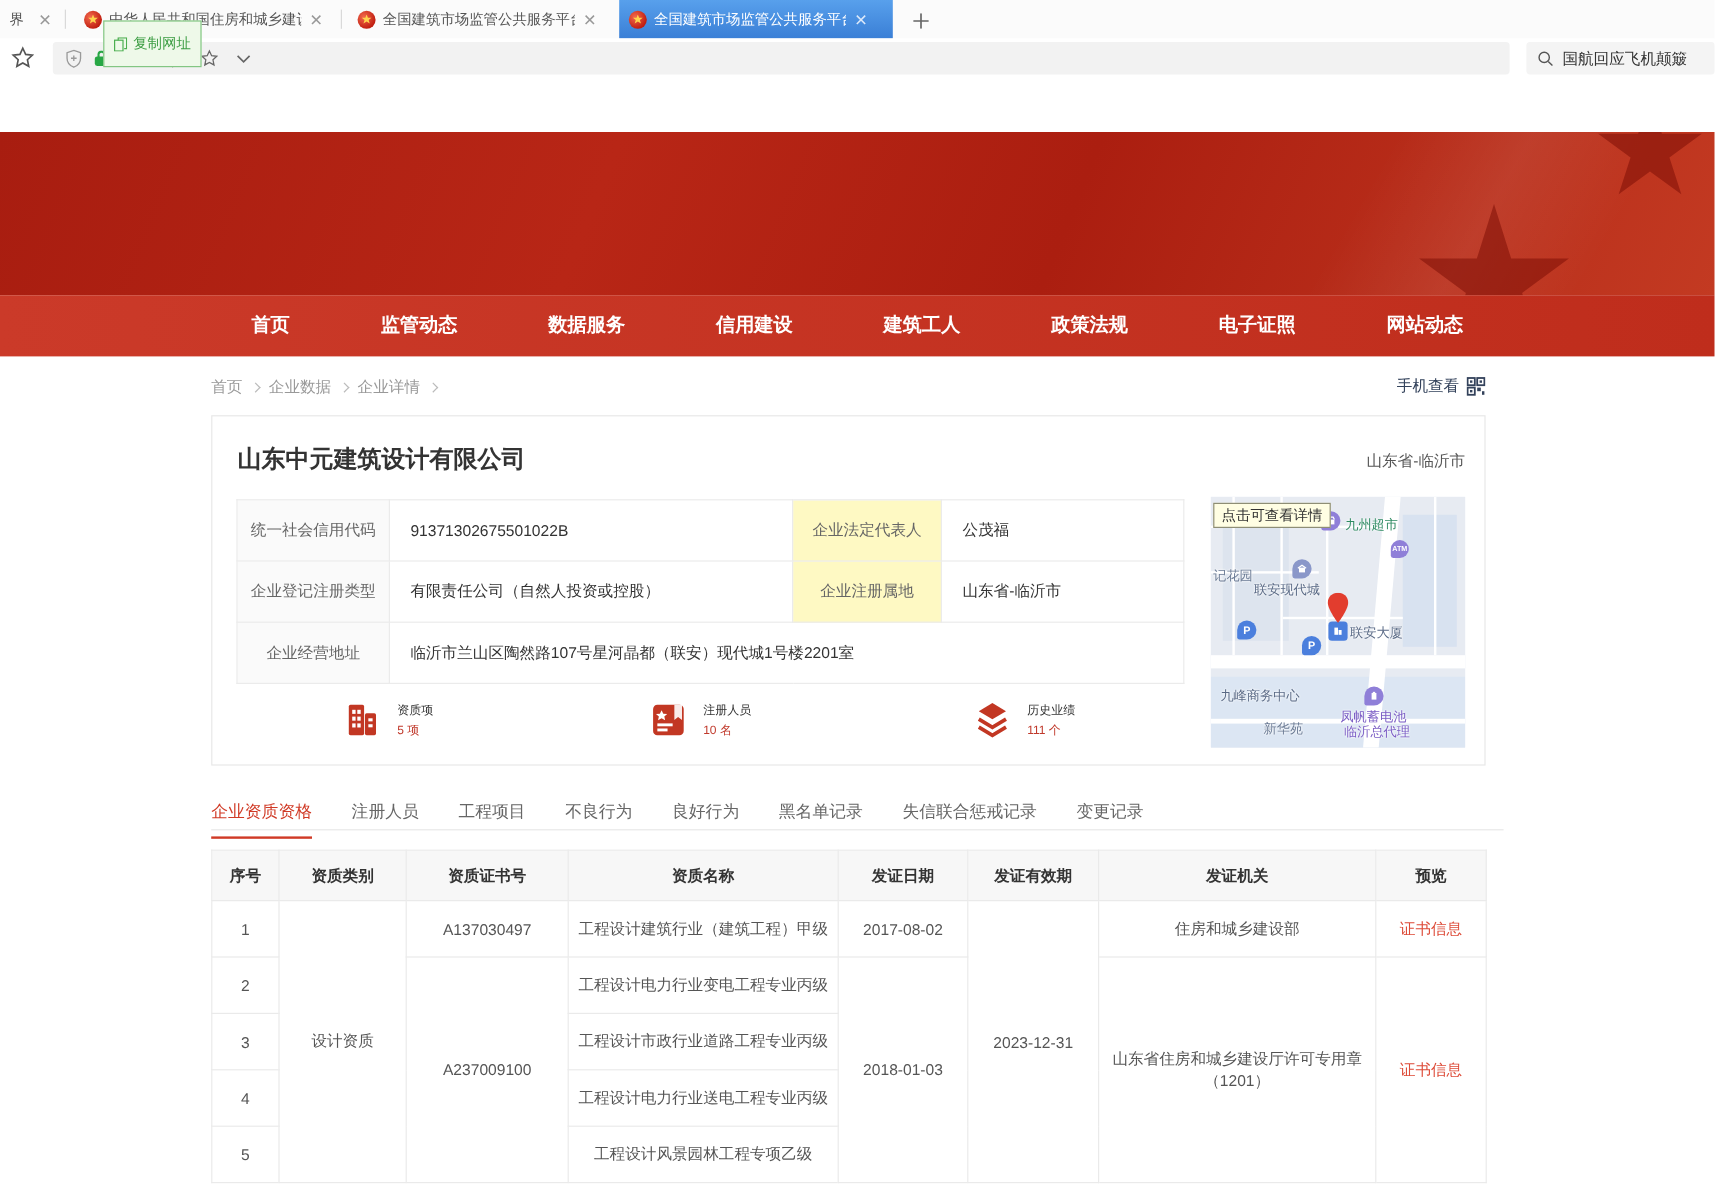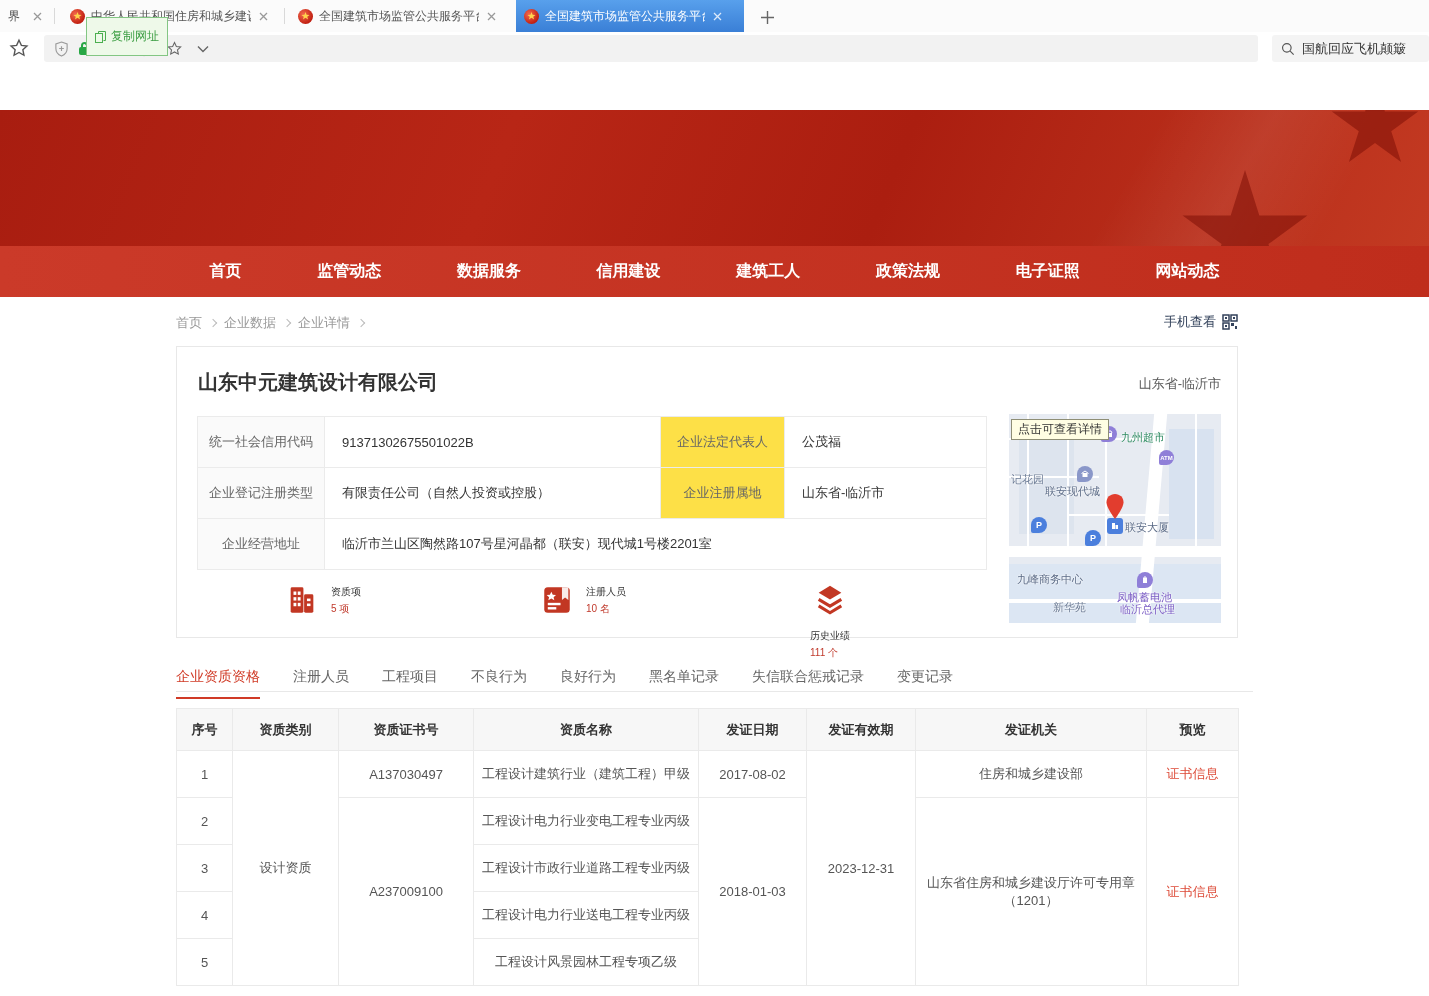--- a/index.html
+++ b/index.html
@@ -49,21 +49,21 @@
   .crumbrow .sep { width:6px; height:6px; border-top:1px solid #bbb; border-right:1px solid #bbb; transform:rotate(45deg); margin:0 8px; }
   .crumb { cursor:pointer; }
   .mobileview { position:absolute; right:0; top:0; display:flex; align-items:center; gap:6px; color:#33425b; font-size:13px; cursor:pointer; }
 
   .card { position:absolute; left:176px; top:346px; width:1062px; height:292px; border:1px solid #e8e8e8; background:#fff; }
   .cname { position:absolute; left:21px; top:22px; font-size:20px; font-weight:bold; color:#333; }
   .cregion { position:absolute; right:16px; top:28px; font-size:13px; color:#555; }
   .infotable { position:absolute; left:20px; top:69px; width:789px; border-collapse:collapse; table-layout:fixed; }
   .infotable td { border:1px solid #ebebeb; font-size:13px; height:51px; }
   .infotable td.lbl { background:#fafafa; color:#666; text-align:center; width:127px; }
-  .infotable td.lbl2 { background:#fde047; color:#666; text-align:center; width:124px; }
+  .infotable td.lbl2 { background:#fef9c3; color:#666; text-align:center; width:124px; }
   .infotable td.val { color:#333; padding-left:17px; }
   .stats { position:absolute; left:0; top:236px; width:1000px; height:48px; }
   .stat { position:absolute; display:flex; gap:12px; align-items:center; }
   .stat .txt { display:flex; flex-direction:column; gap:3px; font-size:10px; }
   .stat .lab { color:#333; }
   .stat .num { color:#c0392b; }
 
   
   .map { position:absolute; left:832px; top:67px; width:212px; height:209px; background:#e7ebf2; overflow:hidden; cursor:pointer; }
   .blk { position:absolute; background:#dde4ee; }
@@ -295,21 +295,21 @@
             <path d="M8 6.2l1 2.1 2.3.2-1.7 1.5.5 2.2-2.1-1.2-2.1 1.2.5-2.2L4.7 8.5l2.3-.2z" fill="#fff"></path>
             <rect x="5.5" y="14" width="9" height="1.7" fill="#fff"></rect>
             <rect x="5.5" y="17" width="6" height="1.7" fill="#fff"></rect>
             <path d="M15.5 3h4.5v9l-2.3-1.8L15.5 12z" fill="#fff" opacity=".9"></path>
           </svg>
         <span class="txt">
             <span class="lab">注册人员</span>
             <span class="num">10 名</span>
           </span>
       </div>
-      <div class="stat" style="left:633px;flex-direction:column;">
+      <div class="stat" style="left:633px;">
         <svg width="34" height="34" viewBox="0 0 24 24">
             <path d="M12 2l8 4.8L12 11.6 4 6.8z" fill="#c23723"></path>
             <path d="M4 11.5l8 4.8 8-4.8" fill="none" stroke="#c23723" stroke-width="2.2"></path>
             <path d="M4 16.2l8 4.8 8-4.8" fill="none" stroke="#c23723" stroke-width="2.2"></path>
           </svg>
         <span class="txt">
             <span class="lab">历史业绩</span>
             <span class="num">111 个</span>
           </span>
       </div>

